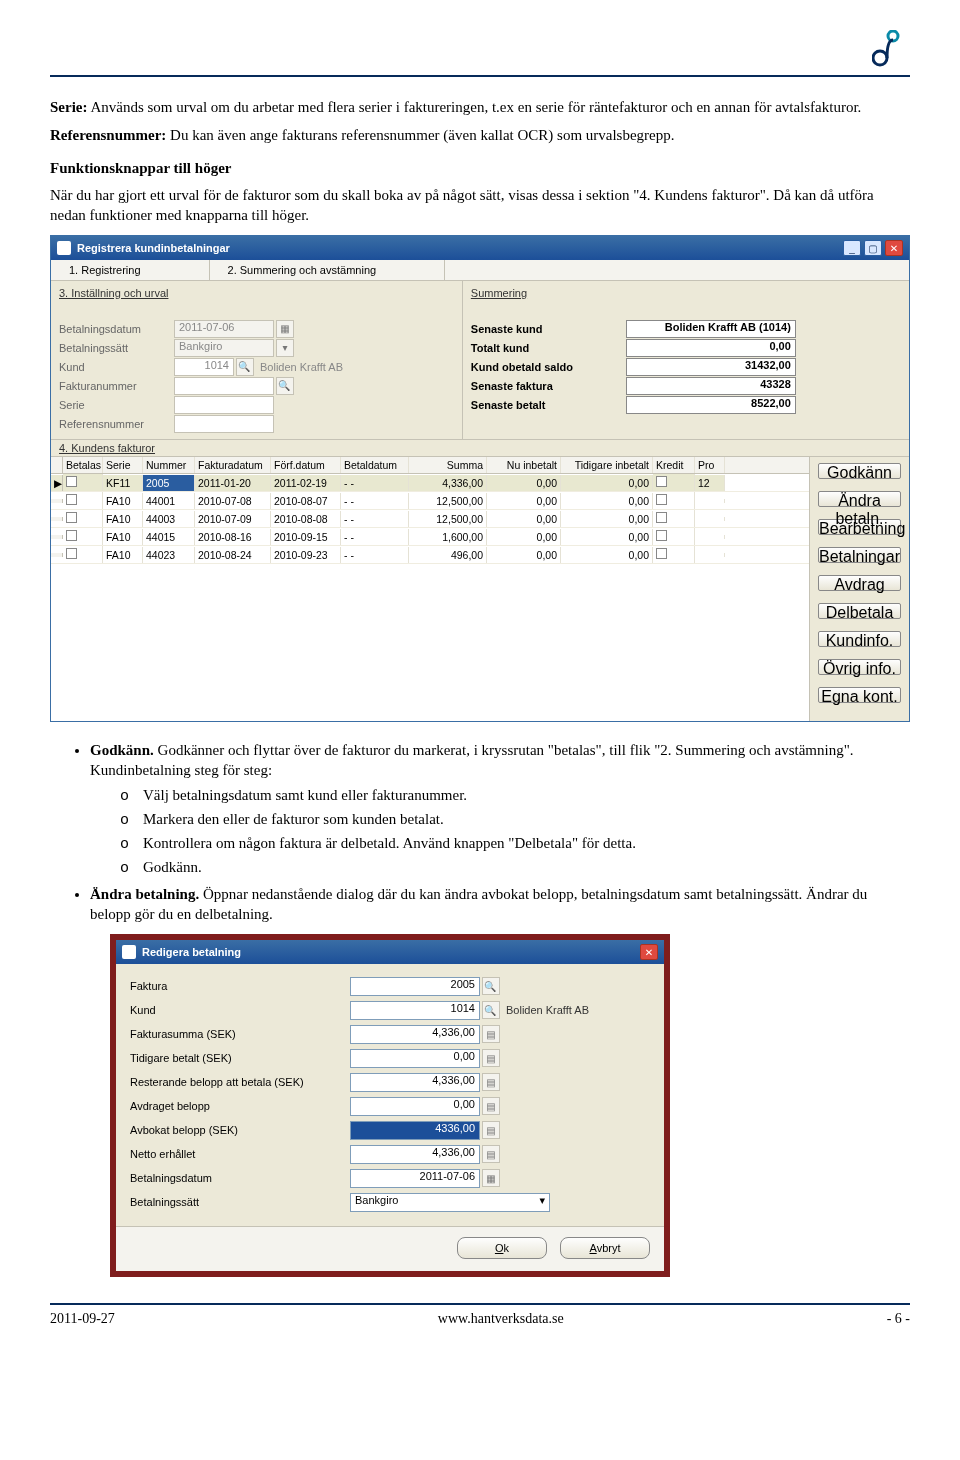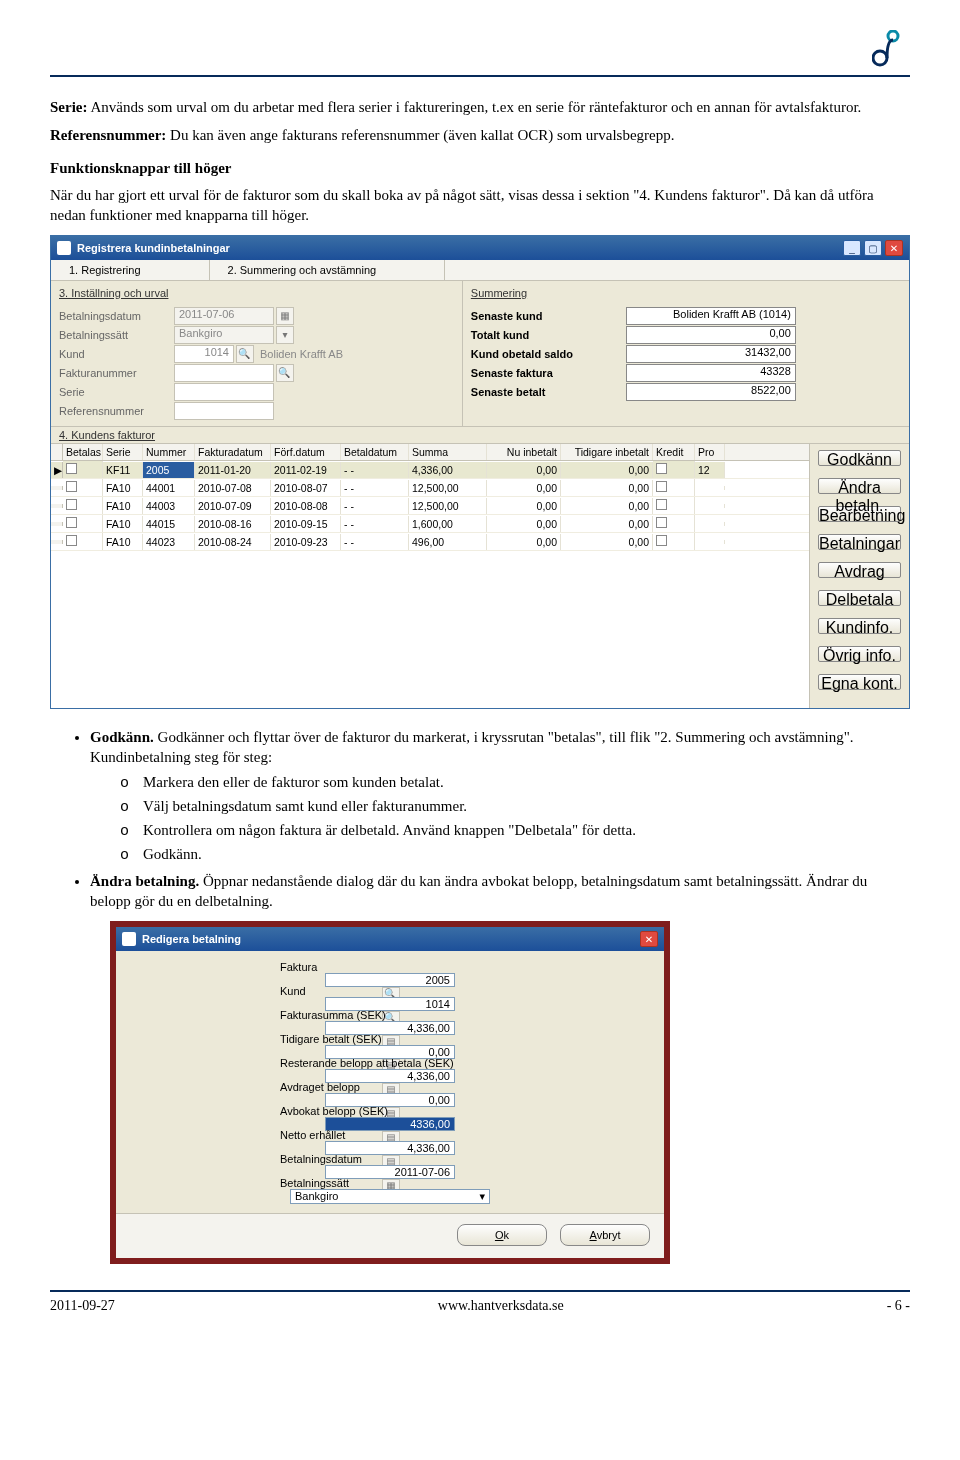--- a/index.html
+++ b/index.html
@@ -15,57 +15,57 @@
   .titlebar .ticon { width: 14px; height: 14px; background: #fff; border-radius: 2px; margin-right: 6px; display:inline-block;}
   .titlebar .ttl { font-weight: bold; flex: 1; }
   .titlebar .wbtn { width: 18px; height: 16px; background: #d9e7ff; border: 1px solid #2a5da0; margin-left: 3px; border-radius: 2px; display:flex;align-items:center;justify-content:center; font-size:10px; color:#16325c;}
   .titlebar .wbtn.close { background: #e04a3f; color:#fff; border-color:#a32; }
   .tabs-row { display: flex; background: #f4f3ee; border-bottom: 1px solid #c5c2b5; }
   .tab { padding: 4px 68px 4px 18px; border-right: 1px solid #c5c2b5; }
   .content { display: flex; }
   .panel { padding: 6px 8px; }
   .left { width: 48%; border-right: 1px solid #c5c2b5; }
   .right { width: 52%; }
-  .group-title { color: #333; text-decoration: underline; margin-bottom: 7px; }
+  .group-title { color: #333; text-decoration: underline; margin-bottom: 20px; }
   .fld-row { display: flex; align-items: center; height: 19px; }
   .fld-row .lbl { width: 115px; color: #666; }
   .fld-row .inp { background: #fff; border: 1px solid #c5c2b5; height: 18px; padding: 0 4px; text-align: right; color:#888; }
   .fld-row .inp.w50 { width: 60px; }
   .fld-row .inp.w90 { width: 100px; }
   .fld-row .inp.disabled { background: #f4f3ee; }
   .ico-btn { width: 18px; height: 18px; border: 1px solid #c5c2b5; background:#f4f3ee; margin-left:2px; display:flex;align-items:center;justify-content:center; font-size:10px; color:#777;}
   .sum-row { display:flex; align-items:center; height:19px; }
   .sum-row .slbl { width: 155px; font-weight: bold; }
-  .sum-row .sval { width: 170px; border: 1px solid #888; background:#fff; height:18px; text-align:right; padding:0 4px; font-weight:normal; }
+  .sum-row .sval { width: 170px; border: 1px solid #888; background:#fff; height:18px; text-align:right; padding:0 4px; font-weight:bold; }
 
   .sec4 { padding: 2px 8px; border-top: 1px solid #c5c2b5; color:#333; text-decoration: underline;}
   .gridwrap { display:flex; border-top:1px solid #c5c2b5; }
   .grid { flex:1; background:#fff; }
   .ghdr { display:flex; background:#f4f3ee; border-bottom:1px solid #c5c2b5; }
   .gh, .gc { font-size: 10.5px; padding: 2px 3px; border-right:1px solid #e5e2d5; overflow:hidden; white-space:nowrap;}
   .grow { display:flex; border-bottom:1px solid #f0ede0; height:18px; align-items:center;}
   .grow.sel .gc { background:#e8e8d0; }
   .grow.sel .gc.num { background:#2a5da0; color:#fff; }
   .c0{width:12px;border-right:1px solid #c5c2b5;background:#f4f3ee;} 
-  .c1{width:40px} .c2{width:40px} .c3{width:52px} .c4{width:76px} .c5{width:70px} .c6{width:68px} .c7{width:78px;} .c8{width:74px;text-align:right} .c9{width:92px;text-align:right} .c10{width:42px} .c11{width:30px}
+  .c1{width:40px} .c2{width:40px} .c3{width:52px} .c4{width:76px} .c5{width:70px} .c6{width:68px} .c7{width:78px;text-align:right} .c8{width:74px;text-align:right} .c9{width:92px;text-align:right} .c10{width:42px} .c11{width:30px}
   .chk { width:11px; height:11px; border:1px solid #888; display:inline-block; background:#fff;}
   .gempty { height: 115px; }
   .sidebtns { width: 100px; padding: 6px 8px 6px 8px; background:#ece9d8; border-left:1px solid #c5c2b5;}
   .sbtn { display:block; width:100%; height:16px; border:1px solid #888; background: linear-gradient(#fefefe,#e8e5d6); margin-bottom:12px; font-size:16px; text-align:center; line-height:18px; border-radius:2px;}
 
   ul.bul { margin: 10px 0 10px 40px; }
   ul.bul > li { margin: 4px 0; line-height:1.35; }
   ul.sub { list-style: none; margin: 4px 0 4px 30px; }
   ul.sub li { margin: 2px 0; }
   ul.sub li::before { content:"o"; font-family: "Courier New", monospace; margin-right: 14px; }
 
   .win2-wrap { margin-left: 60px; }
   .win2 { border:6px solid #7f1d1d; font-family: Tahoma, sans-serif; font-size:11px; background:#ece9d8; width: 560px;}
   .win2 .body { padding: 10px 14px 12px; }
-  .w2row { display:flex; align-items:center; height:24px;flex-direction:column; }
+  .w2row { display:flex; align-items:center; height:24px; }
   .w2row .lbl { width: 220px; }
   .w2row .inp2 { background:#fff; border:1px solid #7f9db9; height:19px; width:130px; text-align:right; padding:0 4px;}
   .w2row .inp2.hl { background:#1c4f99; color:#fff; font-weight:normal;}
   .w2row .after { margin-left:6px; color:#333;}
   .btnrow { text-align:right; padding: 10px 14px 12px; border-top:1px solid #c5c2b5; background:#f4f3ee;}
   .btnrow .b { display:inline-block; width:90px; height:22px; border:1px solid #888; background:linear-gradient(#fefefe,#e8e5d6); text-align:center; line-height:20px; border-radius:8px; margin-left:10px; font-size:11px;}
 
   .footer { border-top: 2px solid #062a5a; margin-top:26px; padding-top:6px; display:flex; justify-content:space-between; font-size:14px;}
 </style>
 </head>
@@ -262,22 +262,22 @@
         </div>
     </div>
   </div>
 </div>
 
 <ul class="bul">
   <li>
     <span class="lead" style="font-weight:bold">Godkänn.</span><span> Godkänner och flyttar över de fakturor du markerat, i kryssrutan "betalas", till flik "2. Summering och avstämning".</span>
     <div>Kundinbetalning steg för steg:</div>
     <ul class="sub" id="subs">
+        <li>Välj betalningsdatum samt kund eller fakturanummer.</li>
         <li>Markera den eller de fakturor som kunden betalat.</li>
-        <li>Välj betalningsdatum samt kund eller fakturanummer.</li>
         <li>Kontrollera om någon faktura är delbetald. Använd knappen "Delbetala" för detta.</li>
         <li>Godkänn.</li>
       </ul>
   </li>
   <li>
     <span class="lead" style="font-weight:bold">Ändra betalning.</span><span> Öppnar nedanstående dialog där du kan ändra avbokat belopp, betalningsdatum samt betalningssätt. Ändrar du belopp gör du en delbetalning.</span>
   </li>
 </ul>
 
 <div class="win2-wrap">

